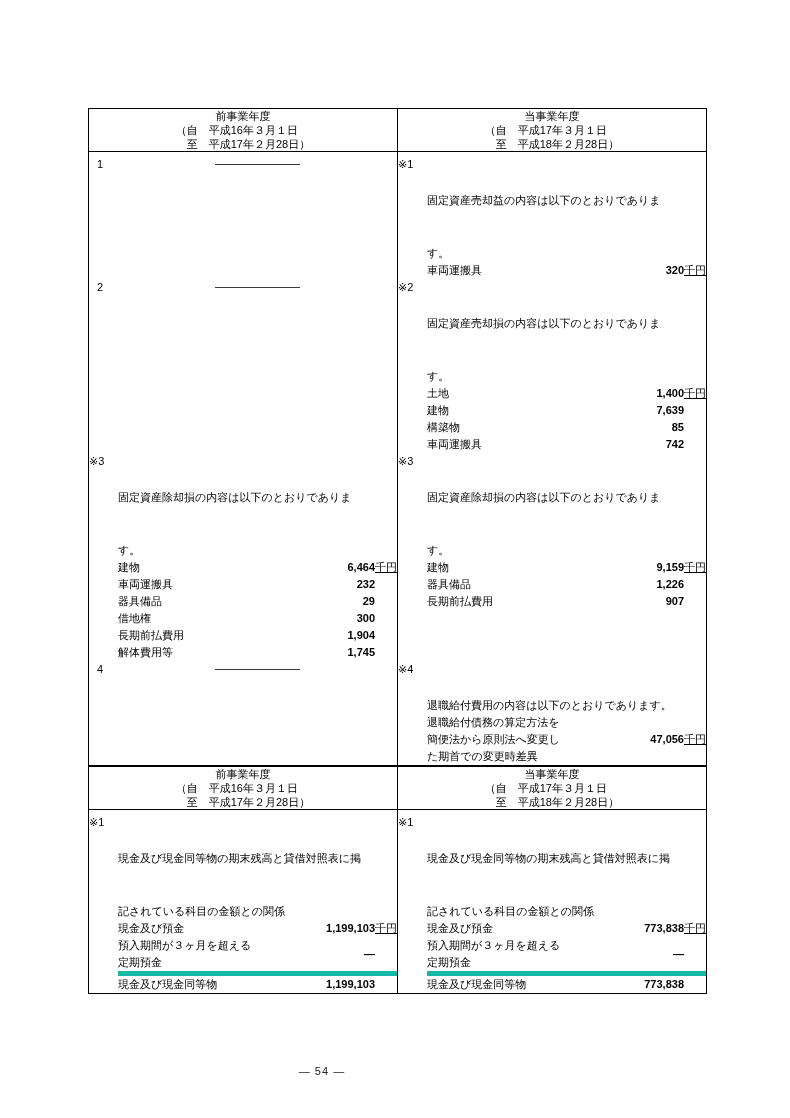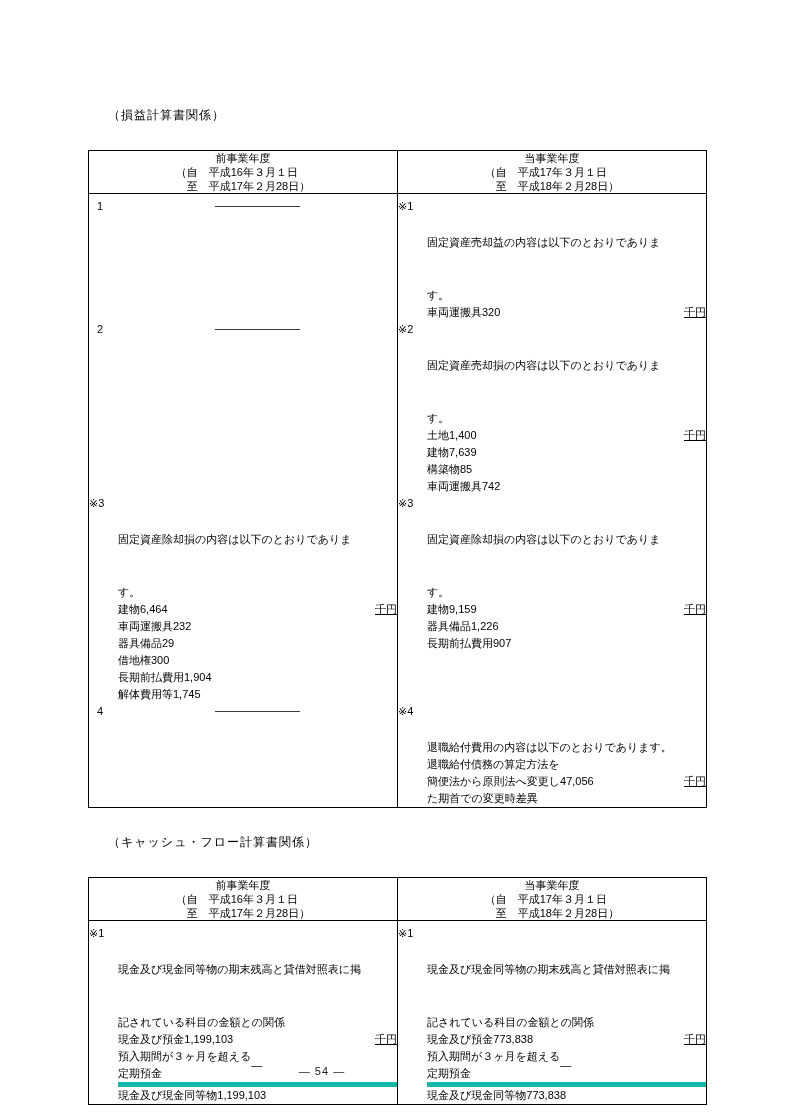--- a/index.html
+++ b/index.html
@@ -31,42 +31,41 @@
   .hdr-sub div { white-space:pre; line-height:14px; }
   tbody td { padding:0 6px 2px 7px; }
   tbody tr:first-child td { padding-top:4px; }
   .note { display:flex; line-height:17px; }
   .marker { width:29px; white-space:pre; flex:none; }
   .marker.plain { padding-left:8px; width:21px; }
   .nbody { flex:1; min-width:0; }
   .intro { line-height:17px; white-space:pre;margin-top:36px; }
   .item { display:flex; line-height:17px; }
   .item .label { white-space:pre; flex:none; }
-  .item .val { flex:1; white-space:pre; }
+  .item .val { flex:1; text-align:right; white-space:pre;font-weight:bold; }
   .item .suffix { width:22px; flex:none; white-space:pre;text-decoration:underline; }
   .ml div { line-height:17px; white-space:pre; }
   .row-mid2 .val, .row-mid2 .suffix { padding-top:17px; }
   .vcenter { align-self:center; padding-top:0 !important; }
   .dep { border-bottom:5px solid #14b8a6; }
   .dashwrap { display:flex; justify-content:center; }
   .hdash { width:85px; height:0; border-top:1.5px solid #3a3a3a; margin-top:8px; }
   .gap-r1 td { height:52px; }
   .gap-r2 td { height:103px; }
   .gap-r4 td { height:64px; }
   .footer {
     position:absolute; top:1063px; left:0; width:644px;
     text-align:center; line-height:17px; color:#222; letter-spacing:1px;
   }
 </style>
 </head>
 <body>
 
 <div class="content">
 
-  <div class="sec-heading">（損益計算書関係）</div>
 
   <table class="note-table">
     <thead>
       <tr>
         <th class="col-l">
           <div class="hdr-title">前事業年度</div>
           <div class="hdr-sub">
             <div>（自　平成16年３月１日</div>
             <div>　至　平成17年２月28日）</div>
           </div>
@@ -232,21 +231,20 @@
                 <span class="val">47,056</span>
                 <span class="suffix">千円</span>
               </div>
             </div>
           </div>
         </td>
       </tr>
     </tbody>
   </table>
 
-  <div class="sec-heading second">（キャッシュ・フロー計算書関係）</div>
 
   <table class="note-table">
     <thead>
       <tr>
         <th class="col-l">
           <div class="hdr-title">前事業年度</div>
           <div class="hdr-sub">
             <div>（自　平成16年３月１日</div>
             <div>　至　平成17年２月28日）</div>
           </div>

